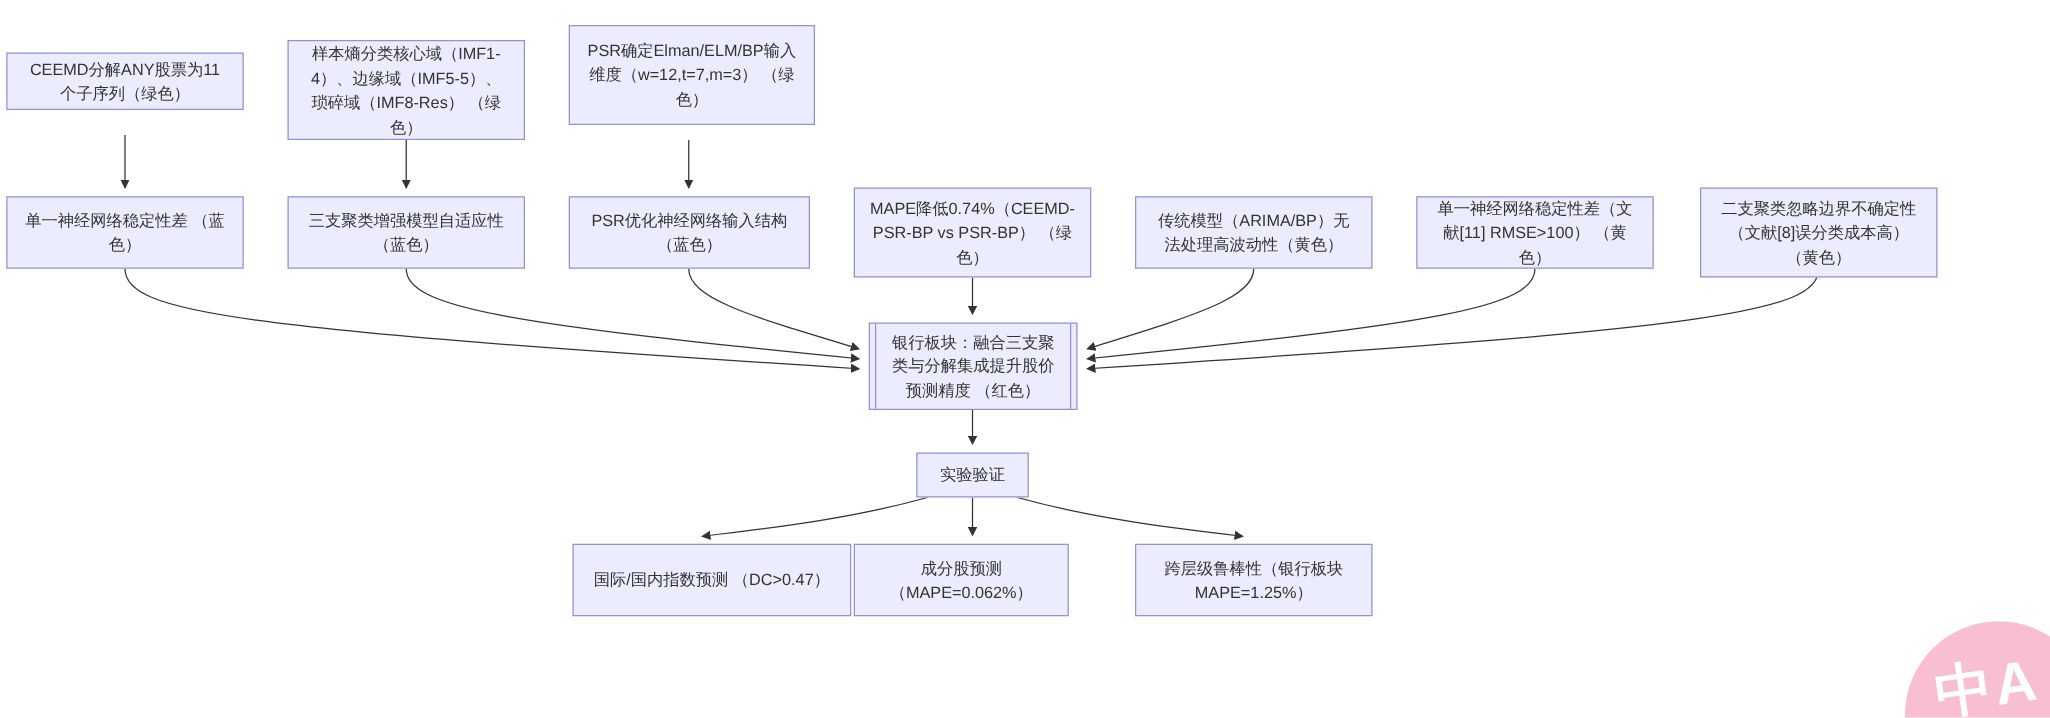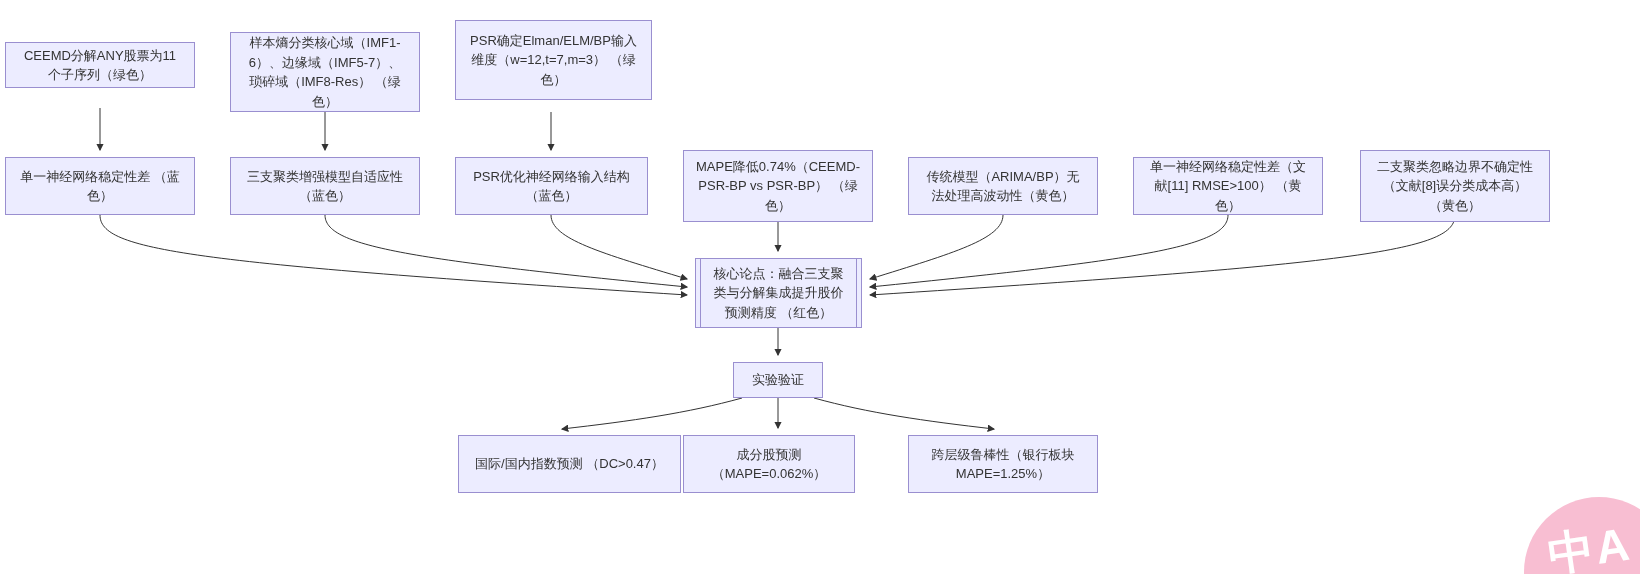--- a/index.html
+++ b/index.html
@@ -59,21 +59,21 @@
     <path d="M742 398 C688 413, 632 421, 562 429" marker-end="url(#arrow)"></path>
     <path d="M778 398 L778 428" marker-end="url(#arrow)"></path>
     <path d="M814 398 C868 413, 924 421, 994 429" marker-end="url(#arrow)"></path>
   </g>
 </svg>
 
 <div class="node" style="left:5px;   top:42px; width:190px; height:46px">
     <span class="lbl">CEEMD分解ANY股票为11个子序列（绿色）</span>
   </div>
 <div class="node" style="left:230px; top:32px; width:190px; height:80px">
-    <span class="lbl">样本熵分类核心域（IMF1-6）、边缘域（IMF5-7）、琐碎域（IMF8-Res） （绿色）</span>
+    <span class="lbl">样本熵分类核心域（IMF1-4）、边缘域（IMF5-5）、琐碎域（IMF8-Res） （绿色）</span>
   </div>
 <div class="node" style="left:455px; top:20px; width:197px; height:80px">
     <span class="lbl">PSR确定Elman/ELM/BP输入维度（w=12,t=7,m=3） （绿色）</span>
   </div>
 
 <div class="node" style="left:5px;    top:157px; width:190px; height:58px">
     <span class="lbl">单一神经网络稳定性差 （蓝色）</span>
   </div>
 <div class="node" style="left:230px;  top:157px; width:190px; height:58px">
     <span class="lbl">三支聚类增强模型自适应性 （蓝色）</span>
@@ -88,21 +88,21 @@
     <span class="lbl">传统模型（ARIMA/BP）无法处理高波动性（黄色）</span>
   </div>
 <div class="node" style="left:1133px; top:157px; width:190px; height:58px">
     <span class="lbl">单一神经网络稳定性差（文献[11] RMSE&gt;100） （黄色）</span>
   </div>
 <div class="node" style="left:1360px; top:150px; width:190px; height:72px">
     <span class="lbl">二支聚类忽略边界不确定性 （文献[8]误分类成本高） （黄色）</span>
   </div>
 
 <div class="node subroutine" style="left:695px; top:258px; width:167px; height:70px">
-    <span class="lbl">核心论点：融合三支聚类与分解集成提升股价预测精度 （红色）</span>
+    <span class="lbl">银行板块：融合三支聚类与分解集成提升股价预测精度 （红色）</span>
   </div>
 
 <div class="node" style="left:733px; top:362px; width:90px; height:36px">
     <span class="lbl">实验验证</span>
   </div>
 
 <div class="node" style="left:458px; top:435px; width:223px; height:58px">
     <span class="lbl">国际/国内指数预测 （DC&gt;0.47）</span>
   </div>
 <div class="node" style="left:683px; top:435px; width:172px; height:58px">

